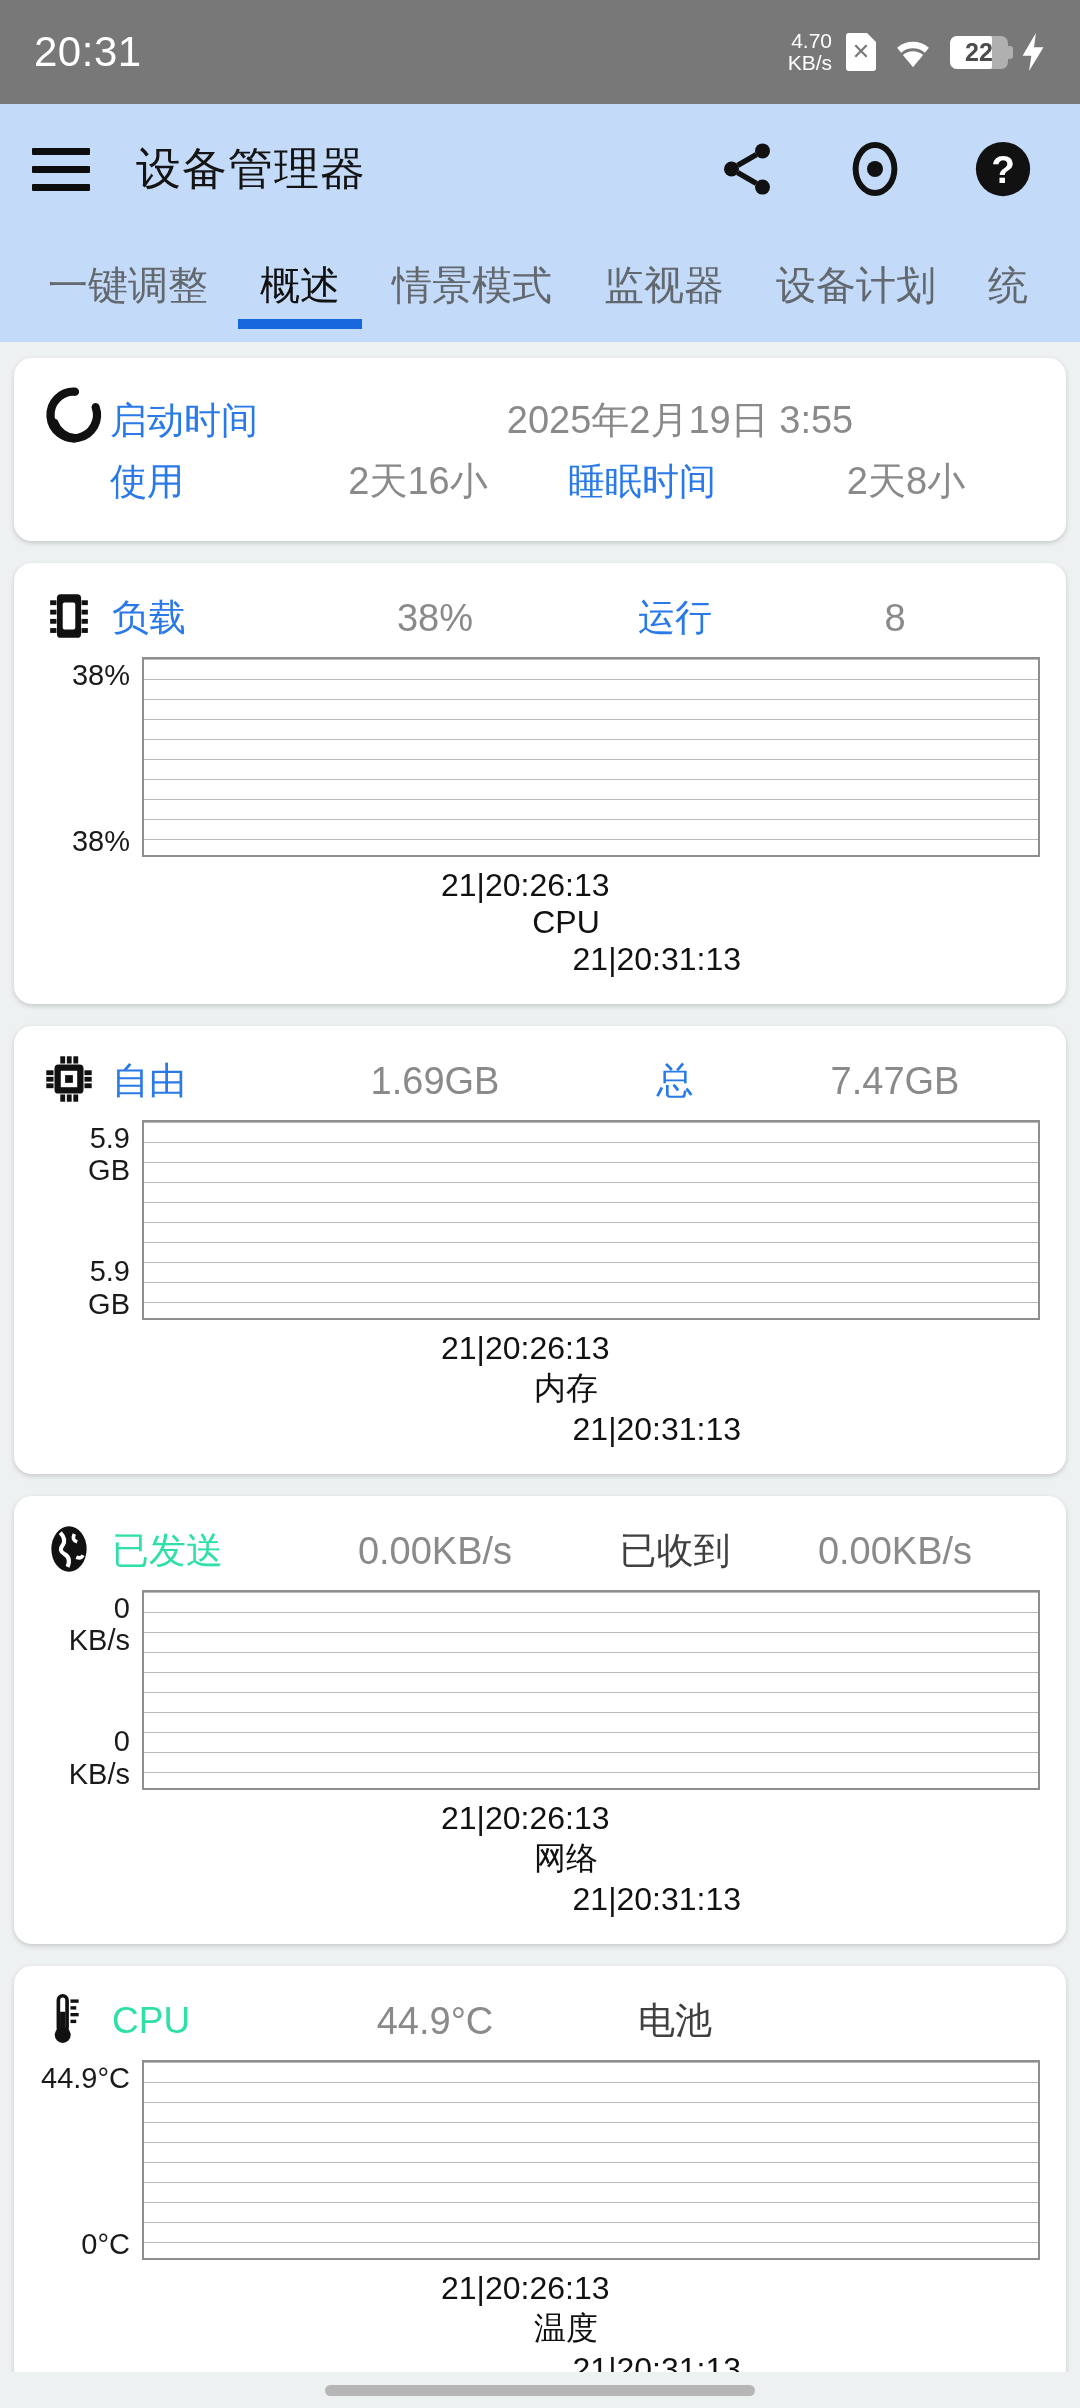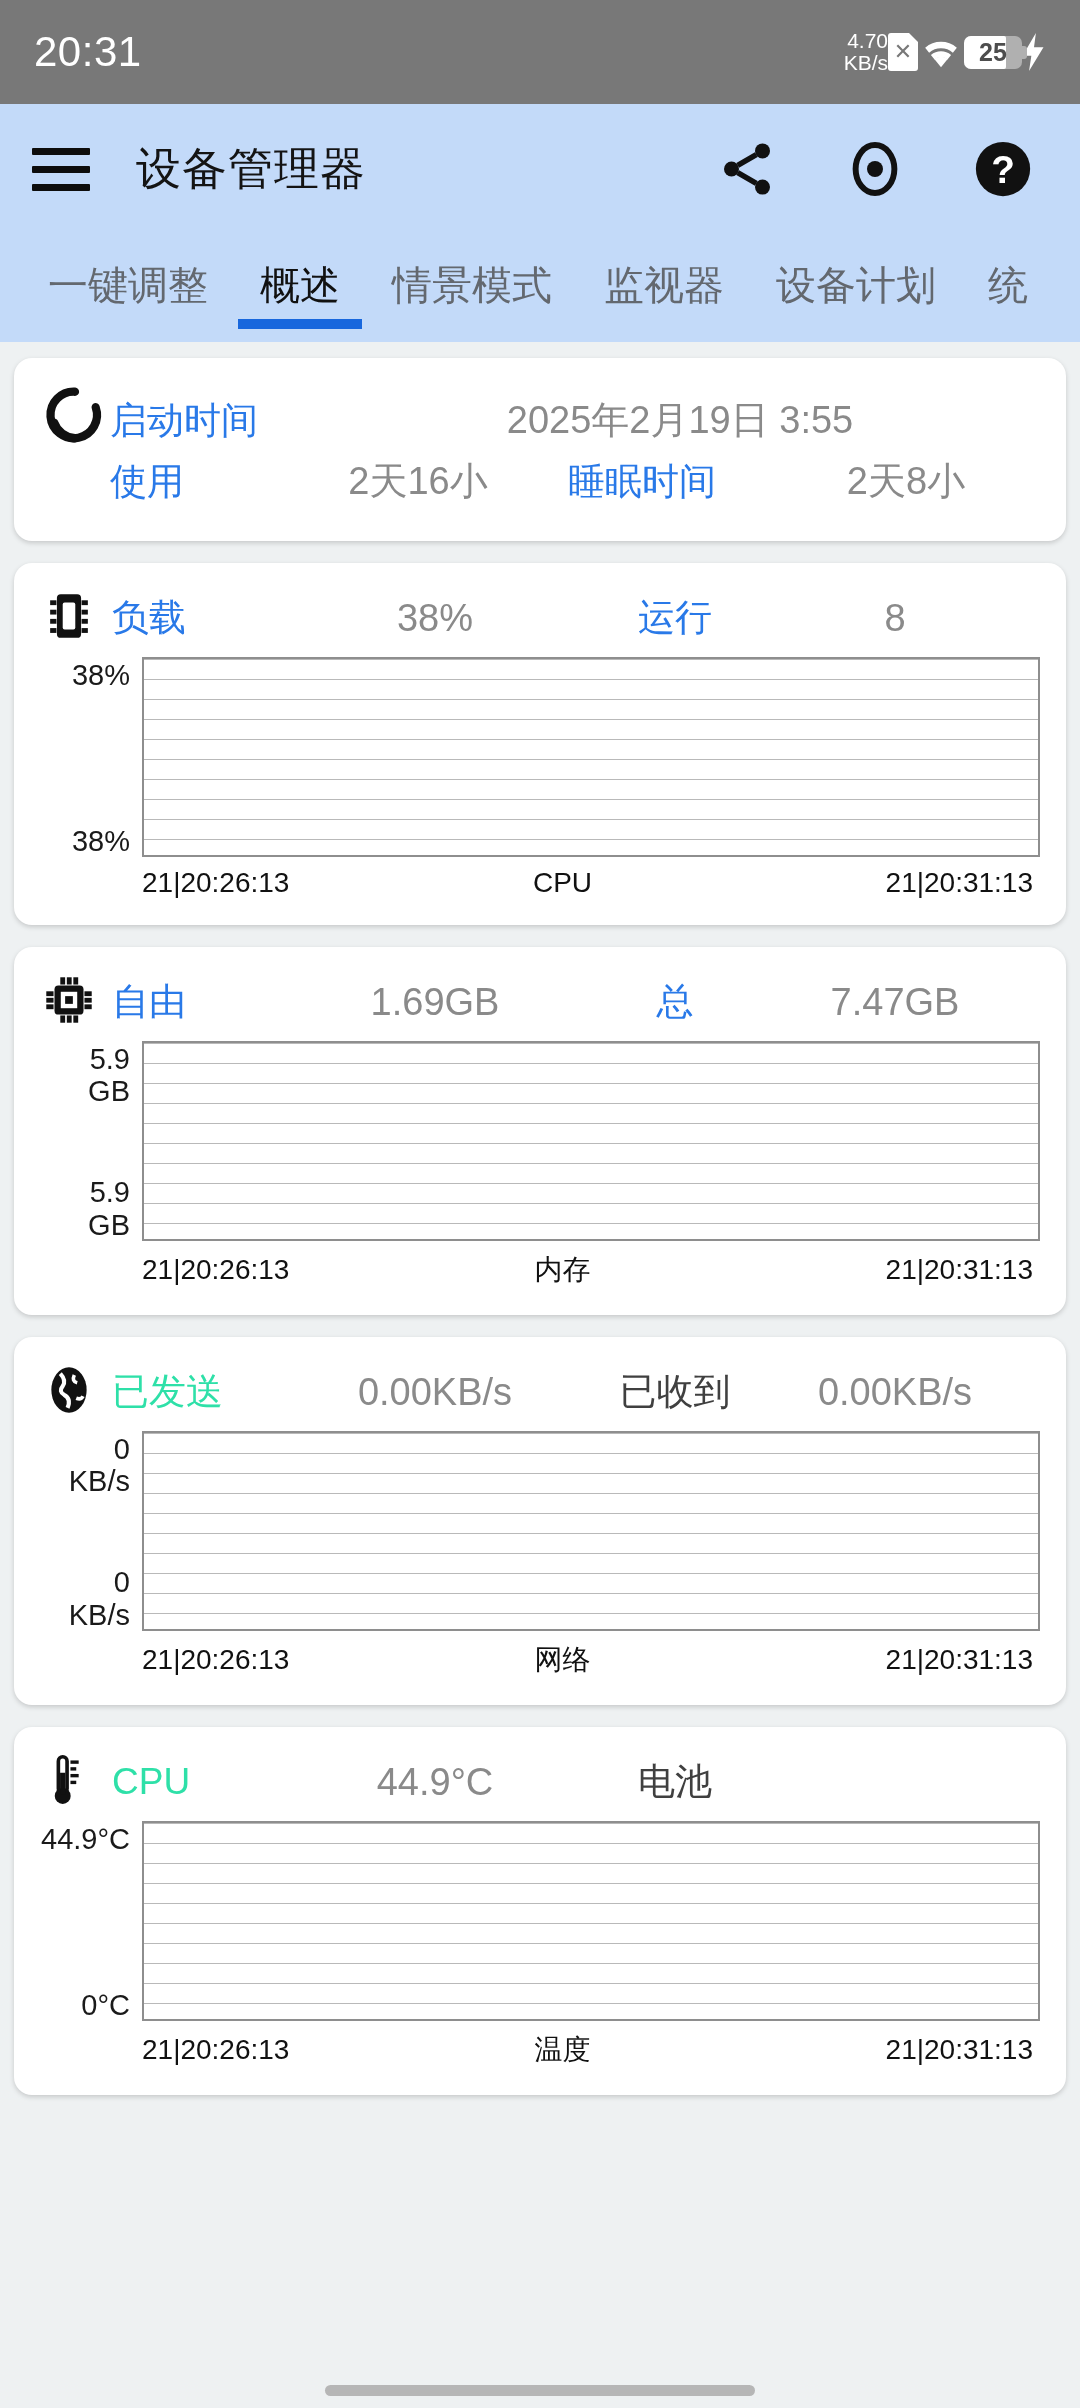--- a/index.html
+++ b/index.html
@@ -11,21 +11,21 @@
   }
   #screen { position: relative; width: 1080px; height: 2408px; background: #eef1f2; }
 
   
   .statusbar {
     height: 104px; background: #787878; color: #fff;
     display: flex; align-items: center; justify-content: space-between;
     padding: 0 34px;
   }
   .sb-clock { font-size: 42px; letter-spacing: 0.5px; }
-  .sb-right { display: flex; align-items: center; }
+  .sb-right { display: flex; align-items: center; gap: 14px; }
   .sb-rate { font-size: 21px; line-height: 1.06; text-align: right; font-weight: 500; }
   .sb-icon { display: flex; align-items: center; }
   .simcard {
     width: 30px; height: 38px; background: #fff; border-radius: 3px;
     position: relative; color: #787878; font-size: 22px; font-weight: bold;
     display: flex; align-items: center; justify-content: center;
   }
   .simcard::before {
     content: ""; position: absolute; top: 0; right: 0;
     border-top: 9px solid #787878; border-left: 9px solid transparent;
@@ -111,22 +111,23 @@
     padding: 2px 12px 0 0;
   }
   .yaxis .ytop, .yaxis .ybot { white-space: pre-line; }
   .plot {
     flex: 1; height: 200px; background: #fff;
     border: 2px solid #8e8e8e;
     background-image: repeating-linear-gradient(to bottom,
         #b9b9b9 0px, #b9b9b9 1px, transparent 1px, transparent 20px);
   }
   .xaxis {
-    display: flex; align-items: center; font-size: 28px; color: #111;
-    padding: 8px 33px 16px 128px;
+    display: flex; align-items: center; font-size: 32px; color: #111;
+    padding: 8px 26px 16px 128px;
+    flex-direction: column;
   }
   .xaxis .xl { width: 300px; }
   .xaxis .xc { flex: 1; text-align: center; font-weight: 500; padding-right: 50px;}
   .xaxis .xr { width: 300px; text-align: right; }
 
   .navbar {
     position: absolute; left: 0; right: 0; bottom: 0; height: 36px;
     display: flex; align-items: center; justify-content: center; background: #eef1f2;
   }
   .navbar .pill { width: 430px; height: 11px; background: #b6b6b6; border-radius: 6px; }
@@ -151,21 +152,21 @@
       <div class="sb-icon">
         <svg width="46" height="36" viewBox="0 0 24 20">
           <path d="M12 18.5 L8.3 13.9 A6 6 0 0 1 15.7 13.9 Z" fill="#fff"></path>
           <path d="M3.2 7.6 A13.6 13.6 0 0 1 20.8 7.6 L18.6 10.4 A10 10 0 0 0 5.4 10.4 Z" fill="#fff"></path>
           <path d="M6.4 11.6 A9 9 0 0 1 17.6 11.6 L15.6 14.2 A5.8 5.8 0 0 0 8.4 14.2 Z" fill="#fff"></path>
         </svg>
       </div>
       <div class="sb-icon">
         <div class="battery">
             <span class="fill"></span>
-            <span class="lvl">25</span>
+            <span class="lvl">22</span>
           </div>
       </div>
       <div class="sb-icon">
         <svg width="24" height="38" viewBox="0 0 12 20">
             <path d="M7 0 L0 12 H4.6 L3.4 20 L11 7.5 H6 Z" fill="#fff"></path>
           </svg>
       </div>
     </div>
   </div>
 

